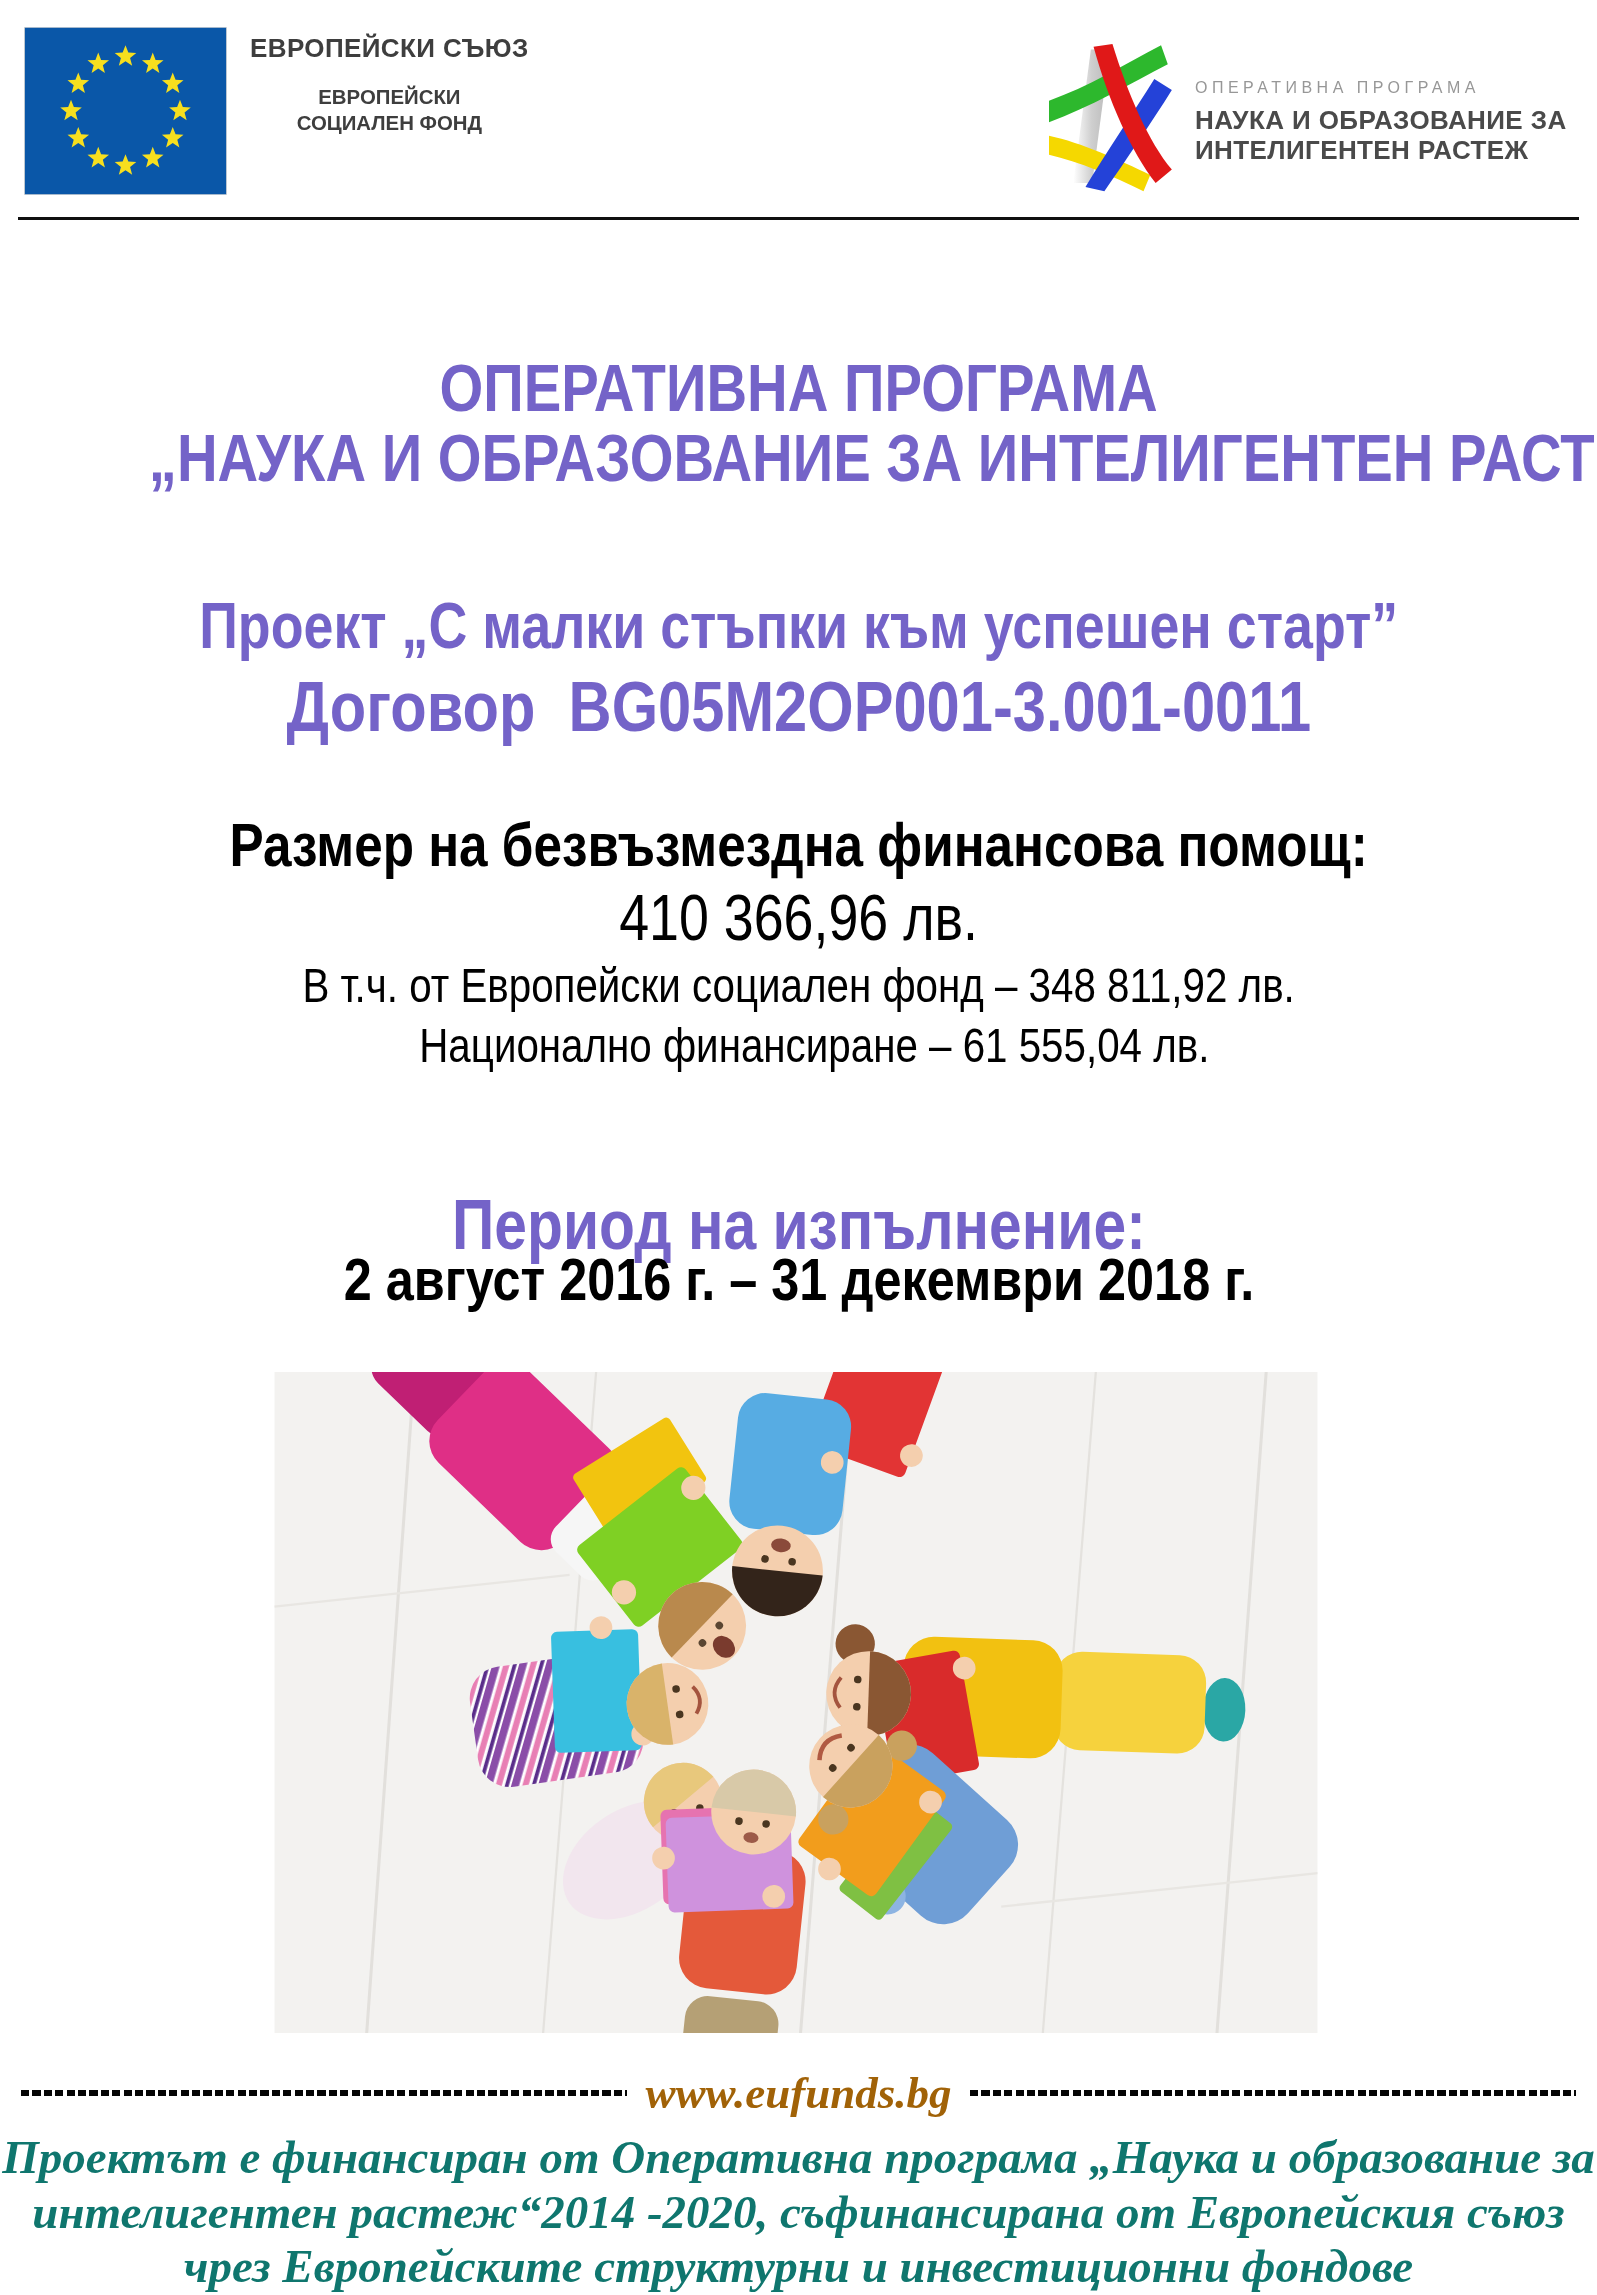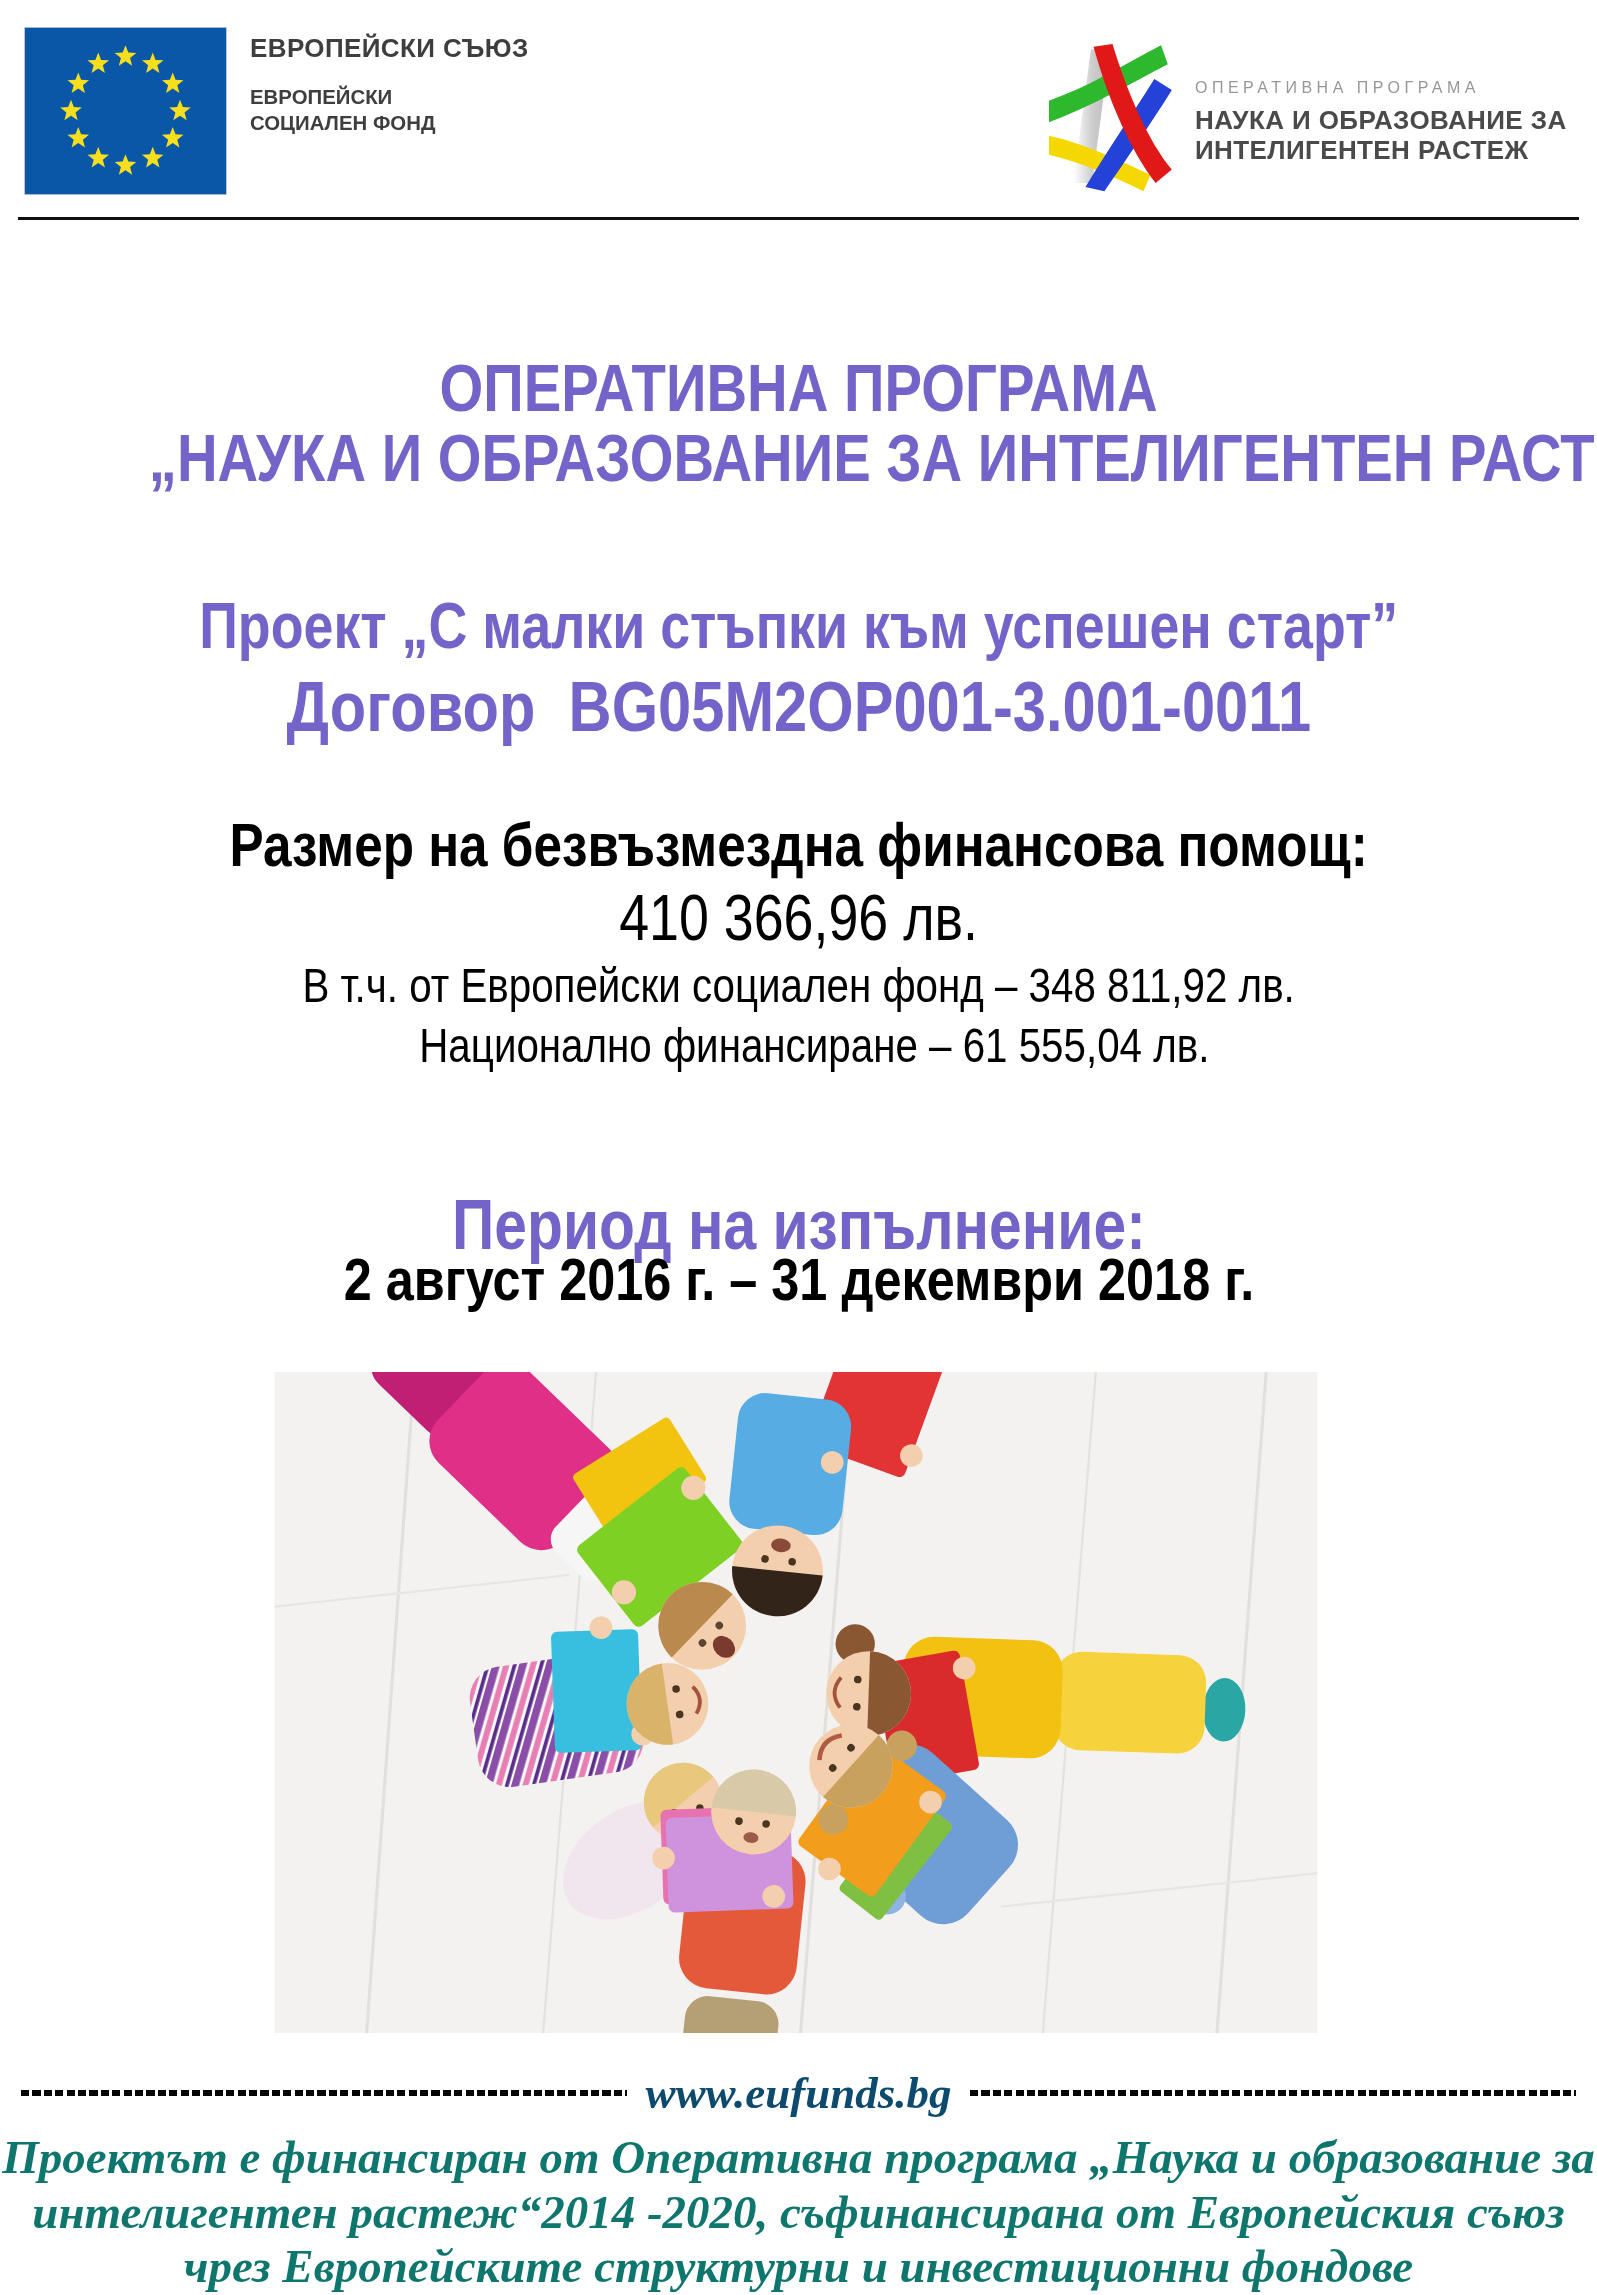--- a/index.html
+++ b/index.html
@@ -4,21 +4,21 @@
 <style>
   html,body{margin:0;padding:0;}
   body{
     width:1597px;height:2295px;position:relative;background:#ffffff;
     font-family:"Liberation Sans", sans-serif;overflow:hidden;
   }
   
   .eu-flag-wrap{position:absolute;left:24px;top:27px;width:203px;height:168px;}
   .eu-text{position:absolute;left:250px;top:33px;color:#3e3e3e;}
   .eu-title{font-size:26px;font-weight:bold;letter-spacing:0.4px;}
-  .eu-block{font-size:20.4px;font-weight:bold;line-height:1.3;}
+  .eu-block{font-size:20.4px;font-weight:bold;line-height:1.3;text-align:center;}
   .eu-block.b1{margin-top:19.7px;}
   .eu-block.b2{margin-top:16.7px;}
   .op-logo{position:absolute;left:1049px;top:27px;width:135px;height:173px;}
   .op-text{position:absolute;left:1195px;top:79px;}
   .op-small{font-size:16px;letter-spacing:4.5px;color:#979797;margin-bottom:7.6px;}
   .op-main{font-size:26px;font-weight:bold;color:#4a4a4a;line-height:1.18;letter-spacing:0.4px;}
   .rule{position:absolute;top:217px;left:18px;width:1561px;height:3px;background:#101010;}
   
   .line{position:absolute;left:0;width:100%;text-align:center;white-space:nowrap;line-height:1;}
   .cond{display:inline-block;transform:scaleX(.84);transform-origin:50% 50%;}
@@ -36,21 +36,21 @@
   .per2{top:1250px;font-size:60px;font-weight:bold;}
   
   .photo{position:absolute;left:274px;top:1372px;width:1044px;height:661px;}
   .photo svg{display:block;}
   
   .divider-row{position:absolute;top:2072px;left:21px;width:1555px;height:42px;
     display:flex;align-items:center;gap:13.6px;}
   .dash-seg{flex:1;height:6.8px;
     background:repeating-linear-gradient(90deg,#050505 0 8.3px,transparent 8.3px 11.4px);}
   .site-link{font-family:"Liberation Serif", serif;font-style:italic;font-weight:bold;
-    font-size:45px;color:#0c4a6e;white-space:nowrap;padding:0 4.5px;}
+    font-size:45px;color:#a16207;white-space:nowrap;padding:0 4.5px;}
   .f-line{position:absolute;left:0;width:100%;text-align:center;white-space:nowrap;
     font-family:"Liberation Serif", serif;font-style:italic;font-weight:bold;
     font-size:47px;color:#0f766e;line-height:1;}
   .f1{top:2134px;} .f2{top:2189px;} .f3{top:2243px;}
 </style>
 </head>
 <body>
 
 <div class="eu-flag-wrap">
   <svg width="203" height="168" viewBox="0 0 268 222">

